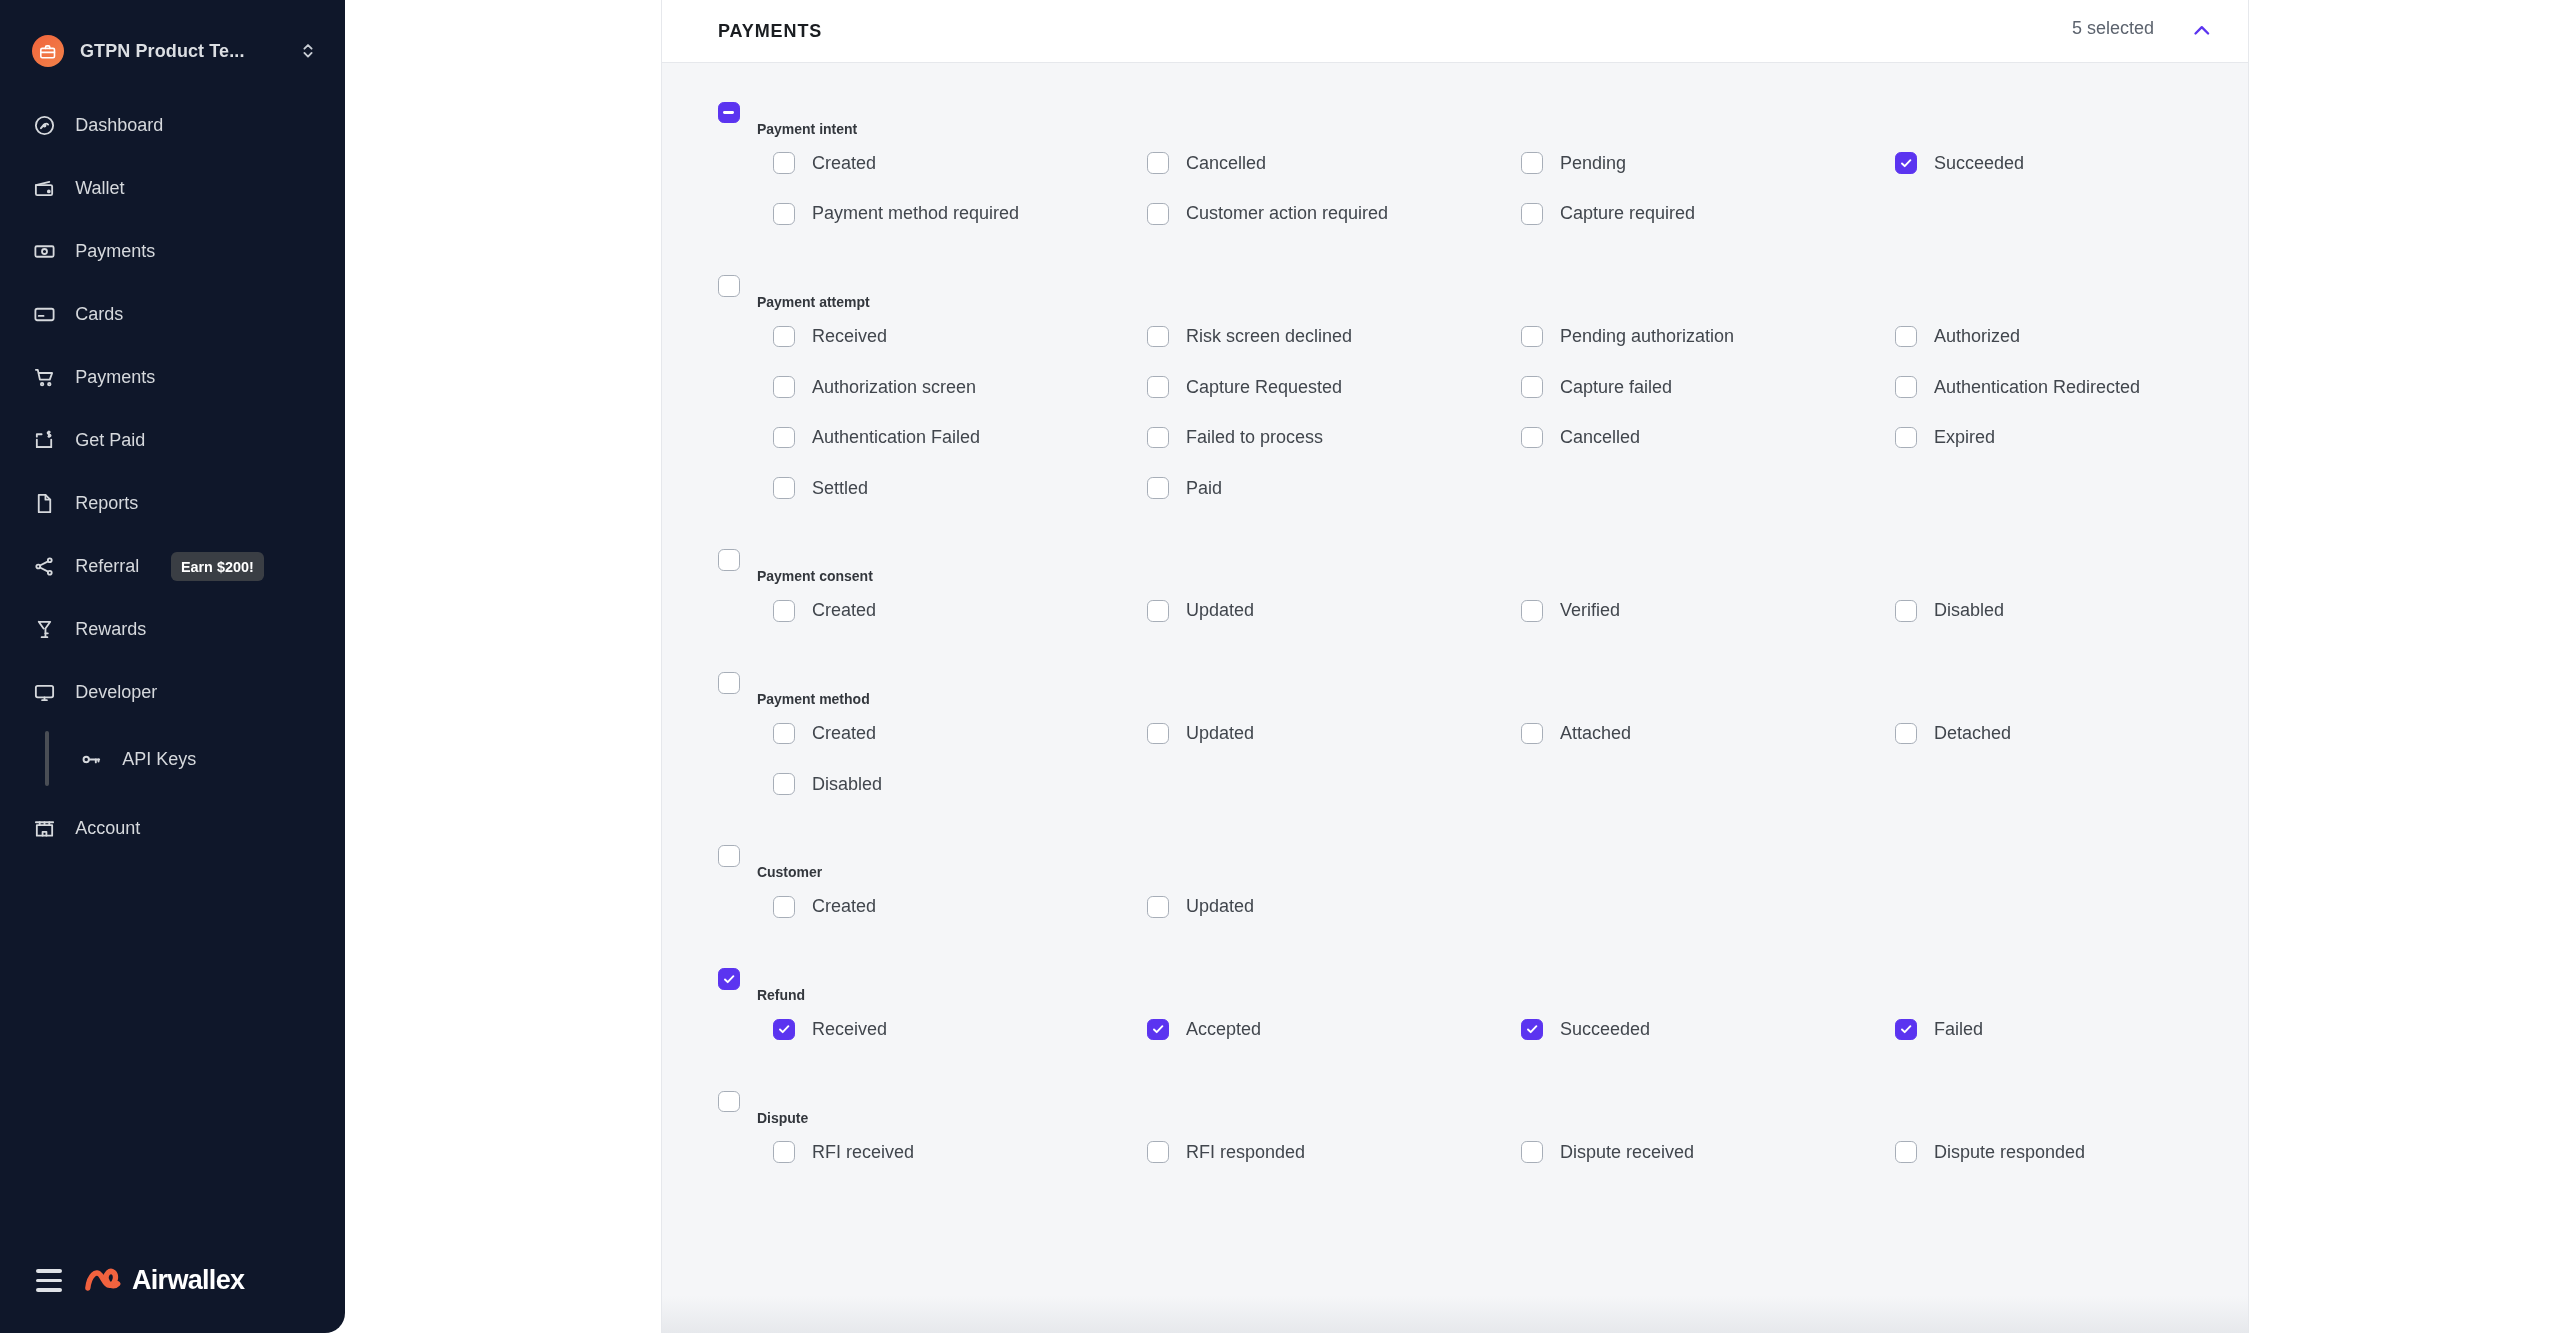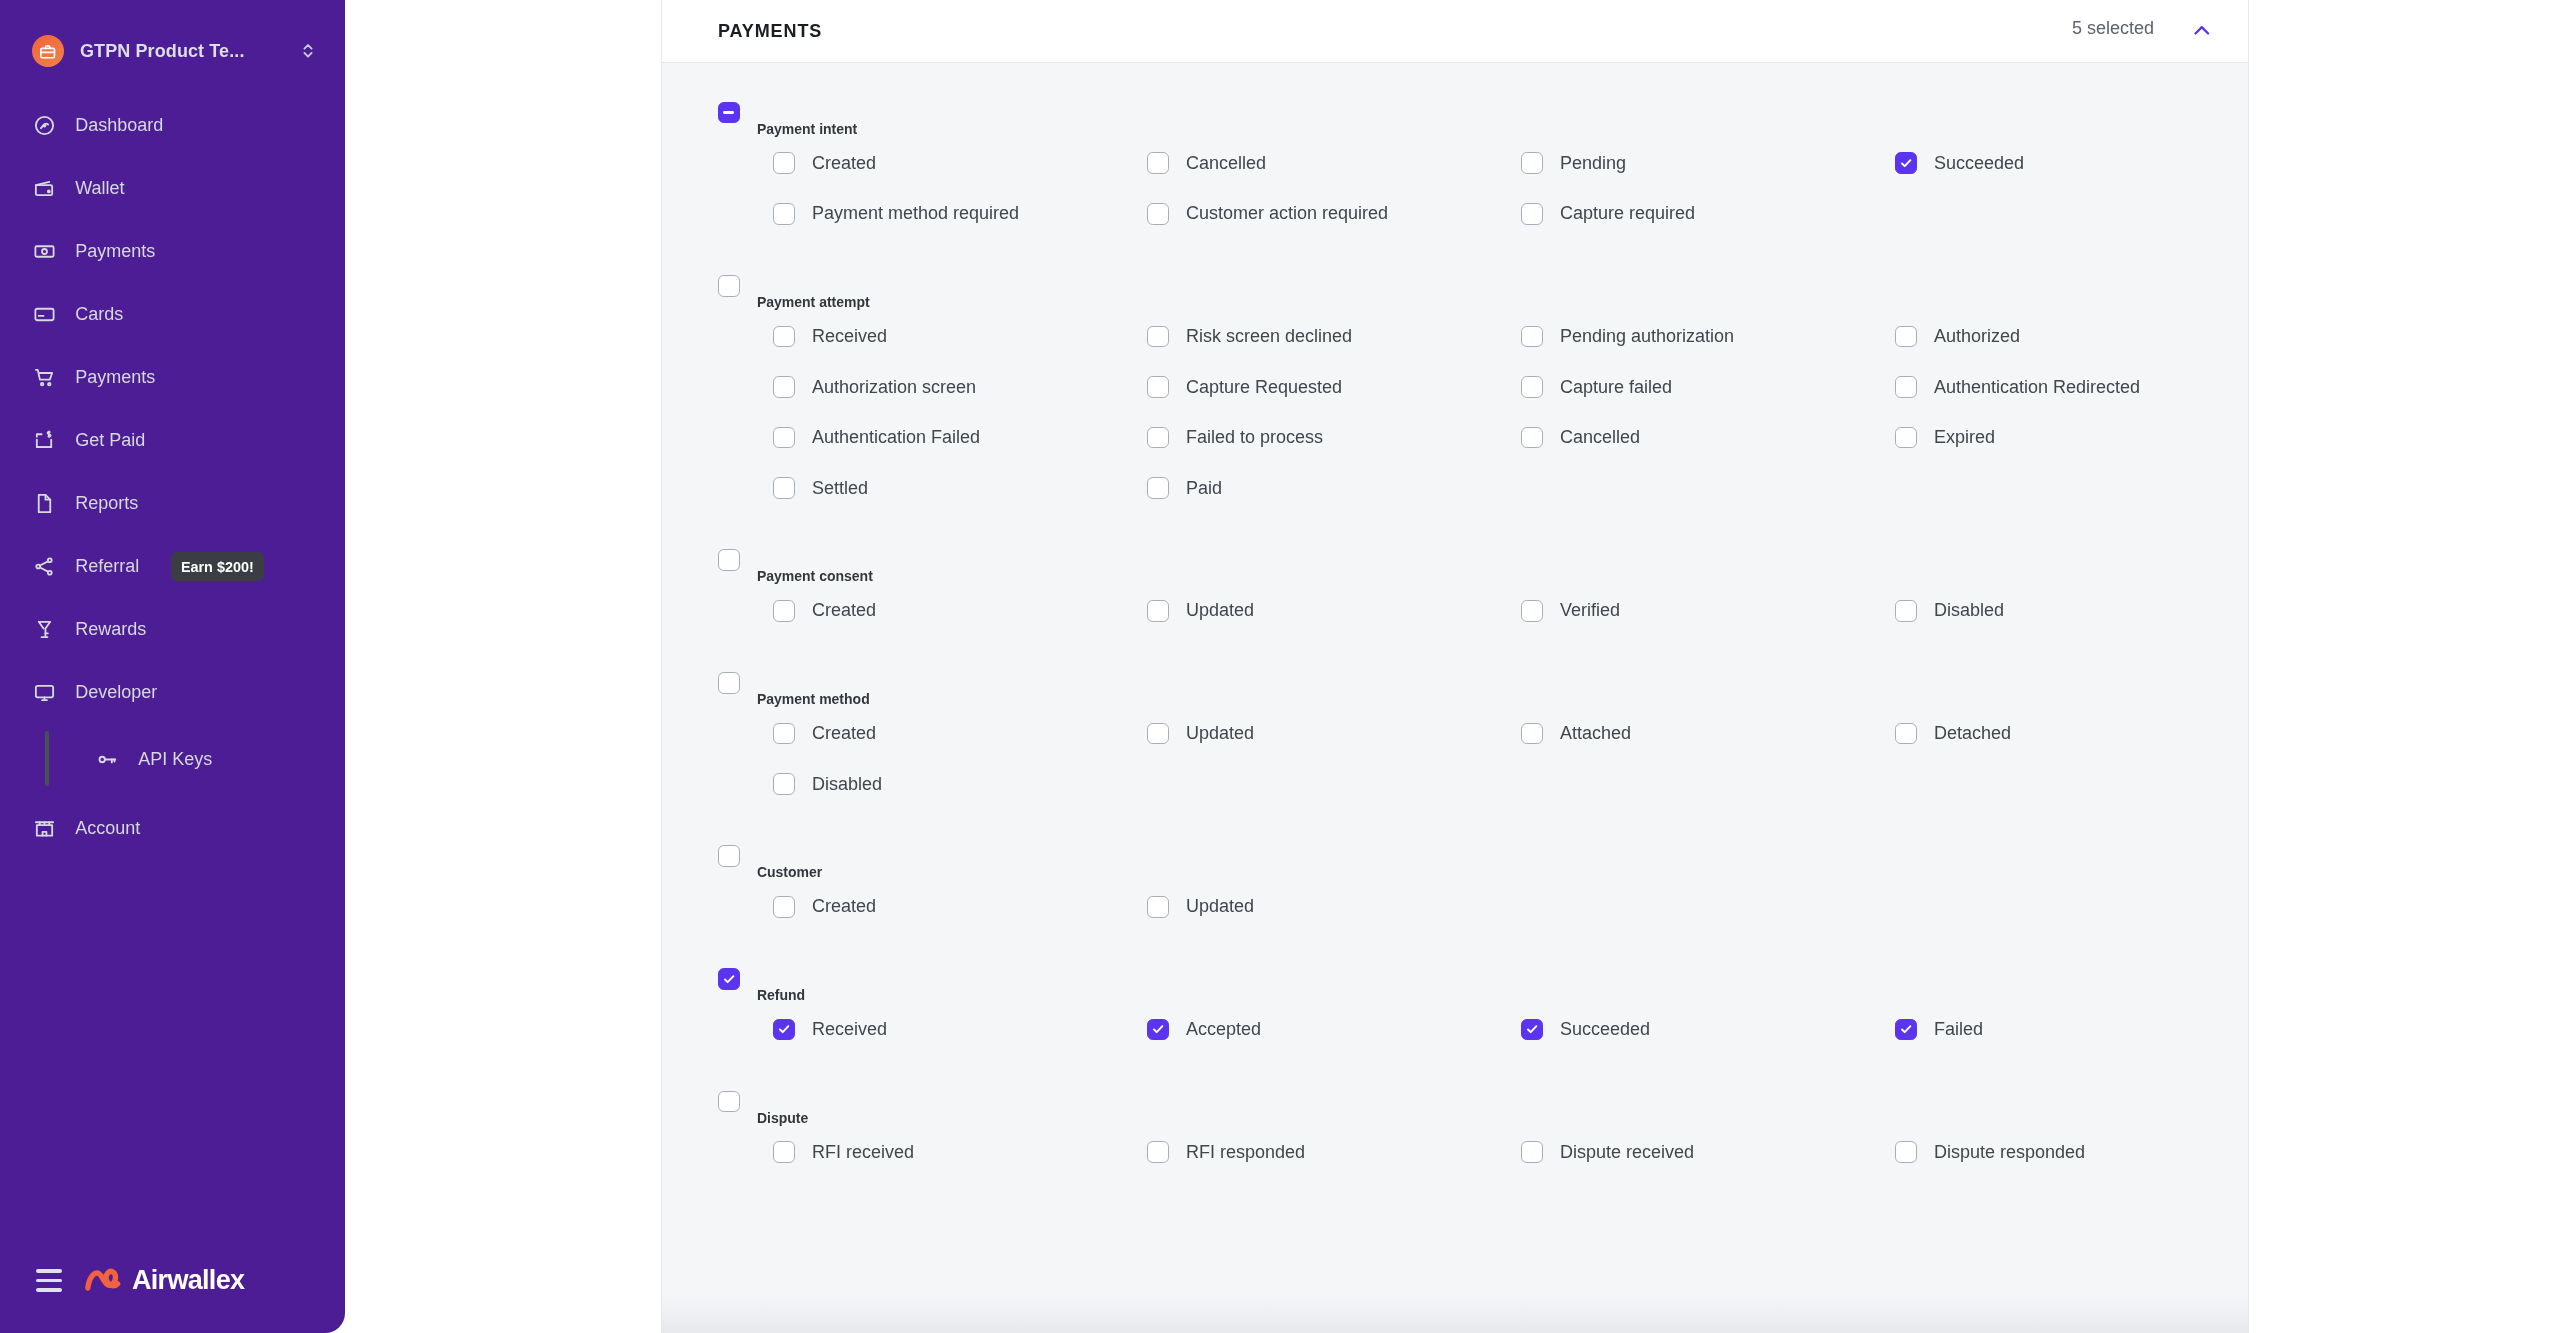--- a/index.html
+++ b/index.html
@@ -8,21 +8,21 @@
     font-family: "Liberation Sans", sans-serif;
     background: #ffffff;
     overflow: hidden;
   }
   .app { display: flex; width: 2576px; height: 1333px; position: relative; }
 
   
   .sidebar {
     width: 345px;
     height: 1333px;
-    background: #4c1d95;
+    background: #0f172a;
     flex: 0 0 345px;
     display: flex;
     flex-direction: column;
     position: relative;
     border-bottom-right-radius: 20px;
     overflow: hidden;
   }
   .org-row {
     display: flex; align-items: center;
     padding: 24.5px 29px 0 32px;
@@ -49,21 +49,21 @@
     color: #d6d9dd; font-size: 18px; font-weight: 400;
     cursor: pointer; position: relative;
   }
   .nav-item .ico { width: 24.5px; height: 24.5px; flex: 0 0 24.5px; display:flex;align-items:center;justify-content:center;}
   .nav-label { white-space: nowrap; }
   .badge {
     background: #3a3e44; color: #fff; font-size: 14.4px; font-weight: 600;
     border-radius: 5.8px; padding: 6.5px 10px; margin-left: 13px; white-space: nowrap;
   }
 
-  .subnav { position: relative; padding-left: 16px; margin: 2.9px 0 4.3px 0; }
+  .subnav { position: relative; padding-left: 0; margin: 2.9px 0 4.3px 0; }
   .subnav::before {
     content: ""; position: absolute; left: 45px; top: 4.3px; bottom: 7.2px;
     width: 3.6px; border-radius: 2.2px; background: #4a4e55;
   }
   .subnav-item {
     display: flex; align-items: center; gap: 18.7px;
     height: 66px; padding-left: 79px;
     color: #d6d9dd; font-size: 18px; cursor: pointer;
     position: relative;
   }

